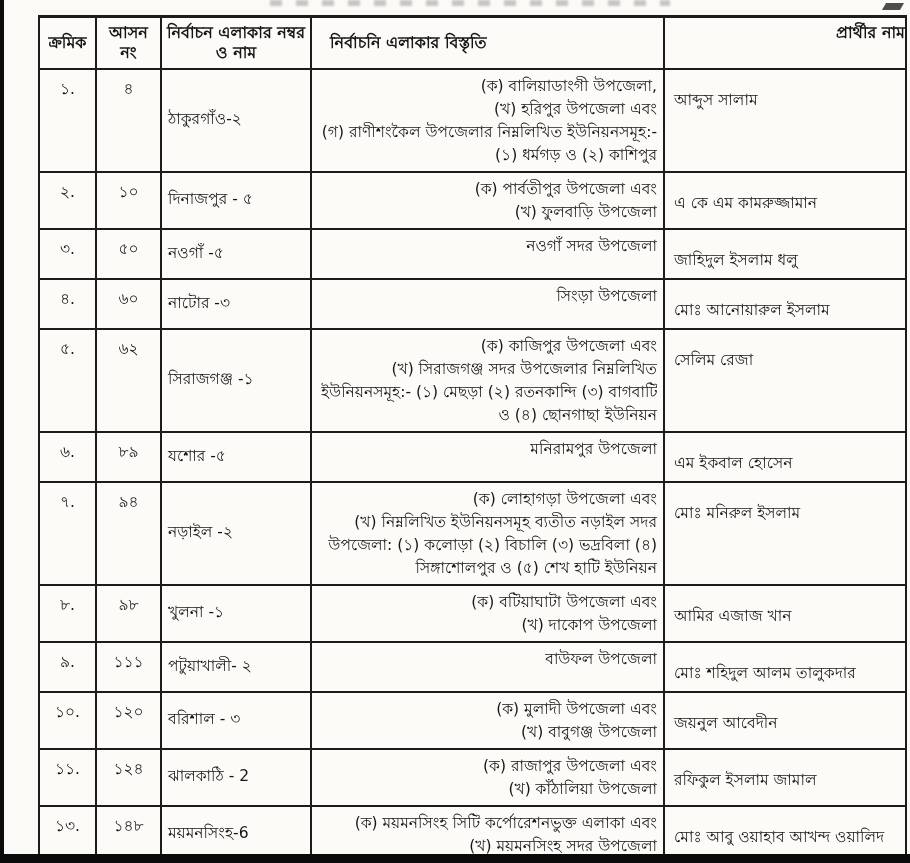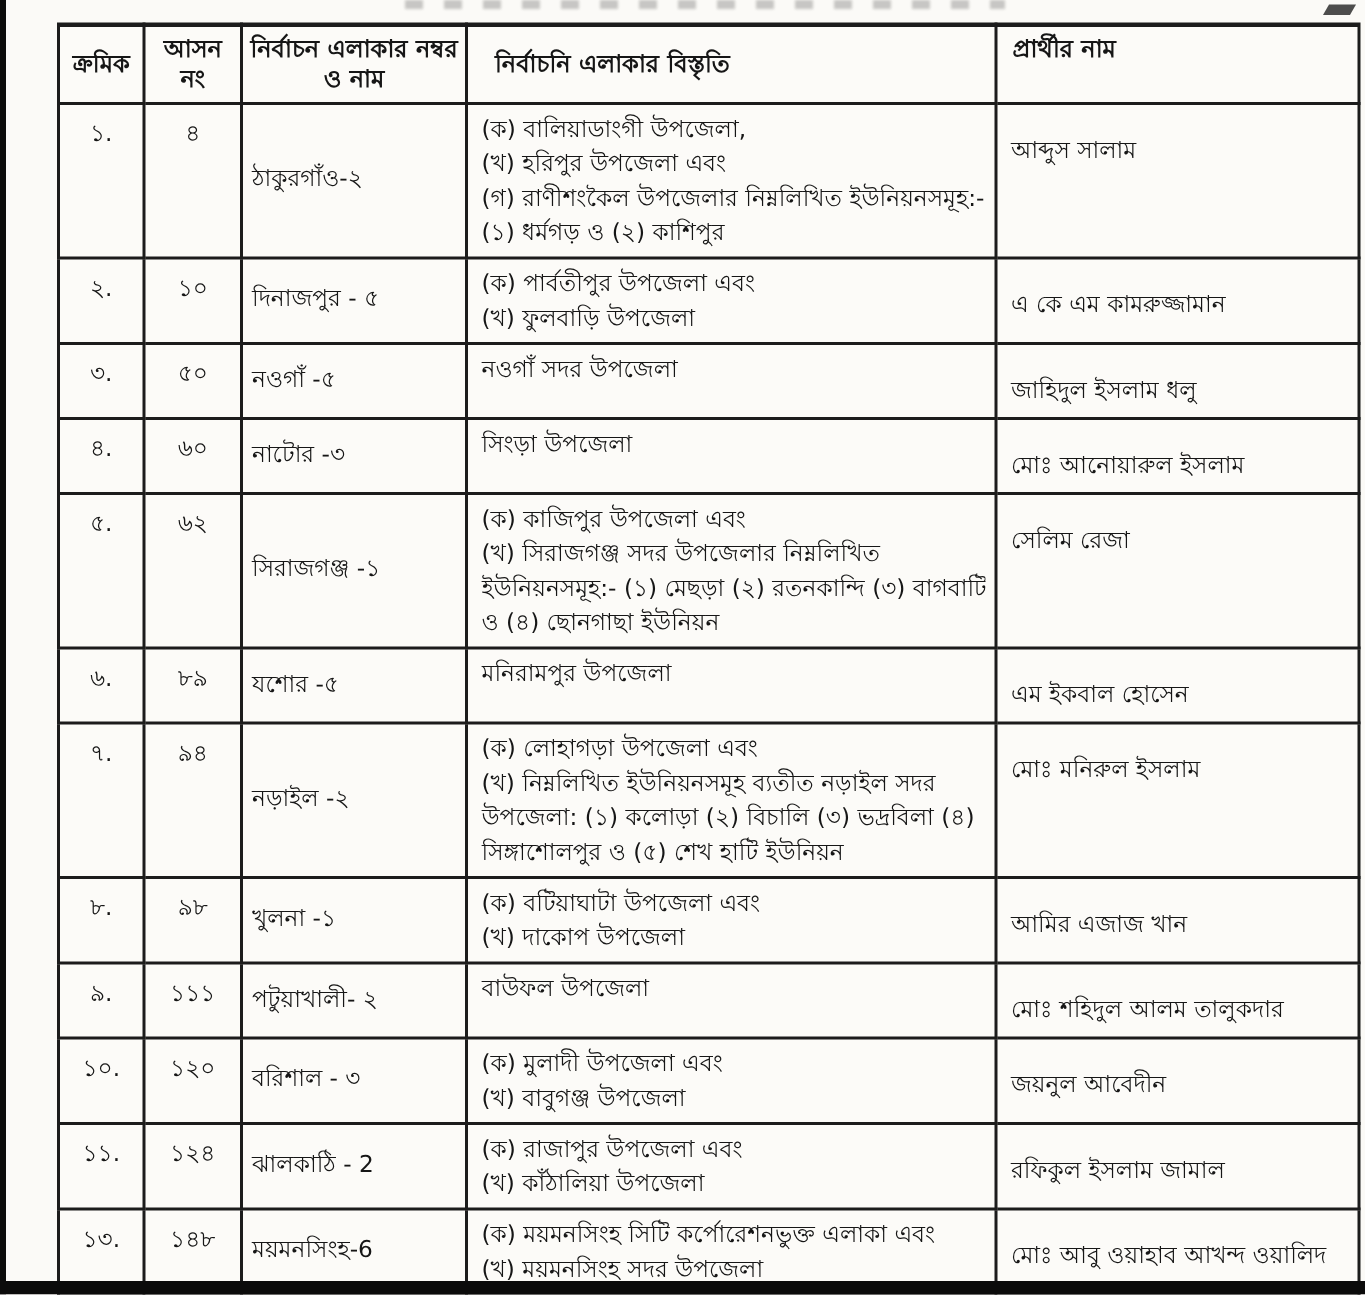--- a/index.html
+++ b/index.html
@@ -27,29 +27,29 @@
   table.doc-table, .doc-table th, .doc-table td{
     border:2px solid #1c1c1c;
   }
   table.doc-table{border-top-width:3px;border-bottom-width:2px;}
   .doc-table th{
     font-weight:bold;font-size:16px;line-height:1.25;
     vertical-align:middle;text-align:center;padding:3px 4px;
   }
   thead tr{height:52px;}
   th.col-extent{text-align:left;padding-left:18px;}
-  th.col-candidate{text-align:left;vertical-align:top;padding:5px 0 0 10px;margin-left:35px;}
+  th.col-candidate{text-align:right;vertical-align:top;padding:5px 0 0 10px;margin-left:35px;}
 
   .doc-table td{
     font-size:15.5px;vertical-align:top;padding:4px 6px;
   }
   td.cell-serial{text-align:center;padding-top:7px;}
   td.cell-seat{text-align:center;padding-top:7px;}
   td.cell-constituency{text-align:left;vertical-align:middle;}
-  td.cell-extent{text-align:left;padding-left:9px;padding-top:5px;}
+  td.cell-extent{text-align:right;padding-left:9px;padding-top:5px;}
   td.cell-candidate{text-align:left;padding-left:9px;padding-top:18px;}
   .extent-line{line-height:23px;white-space:nowrap;overflow:hidden;}
 </style>
 </head>
 <body>
 
 <div class="top-smudge"></div>
 <div class="corner-mark"></div>
 
 <table class="doc-table">

